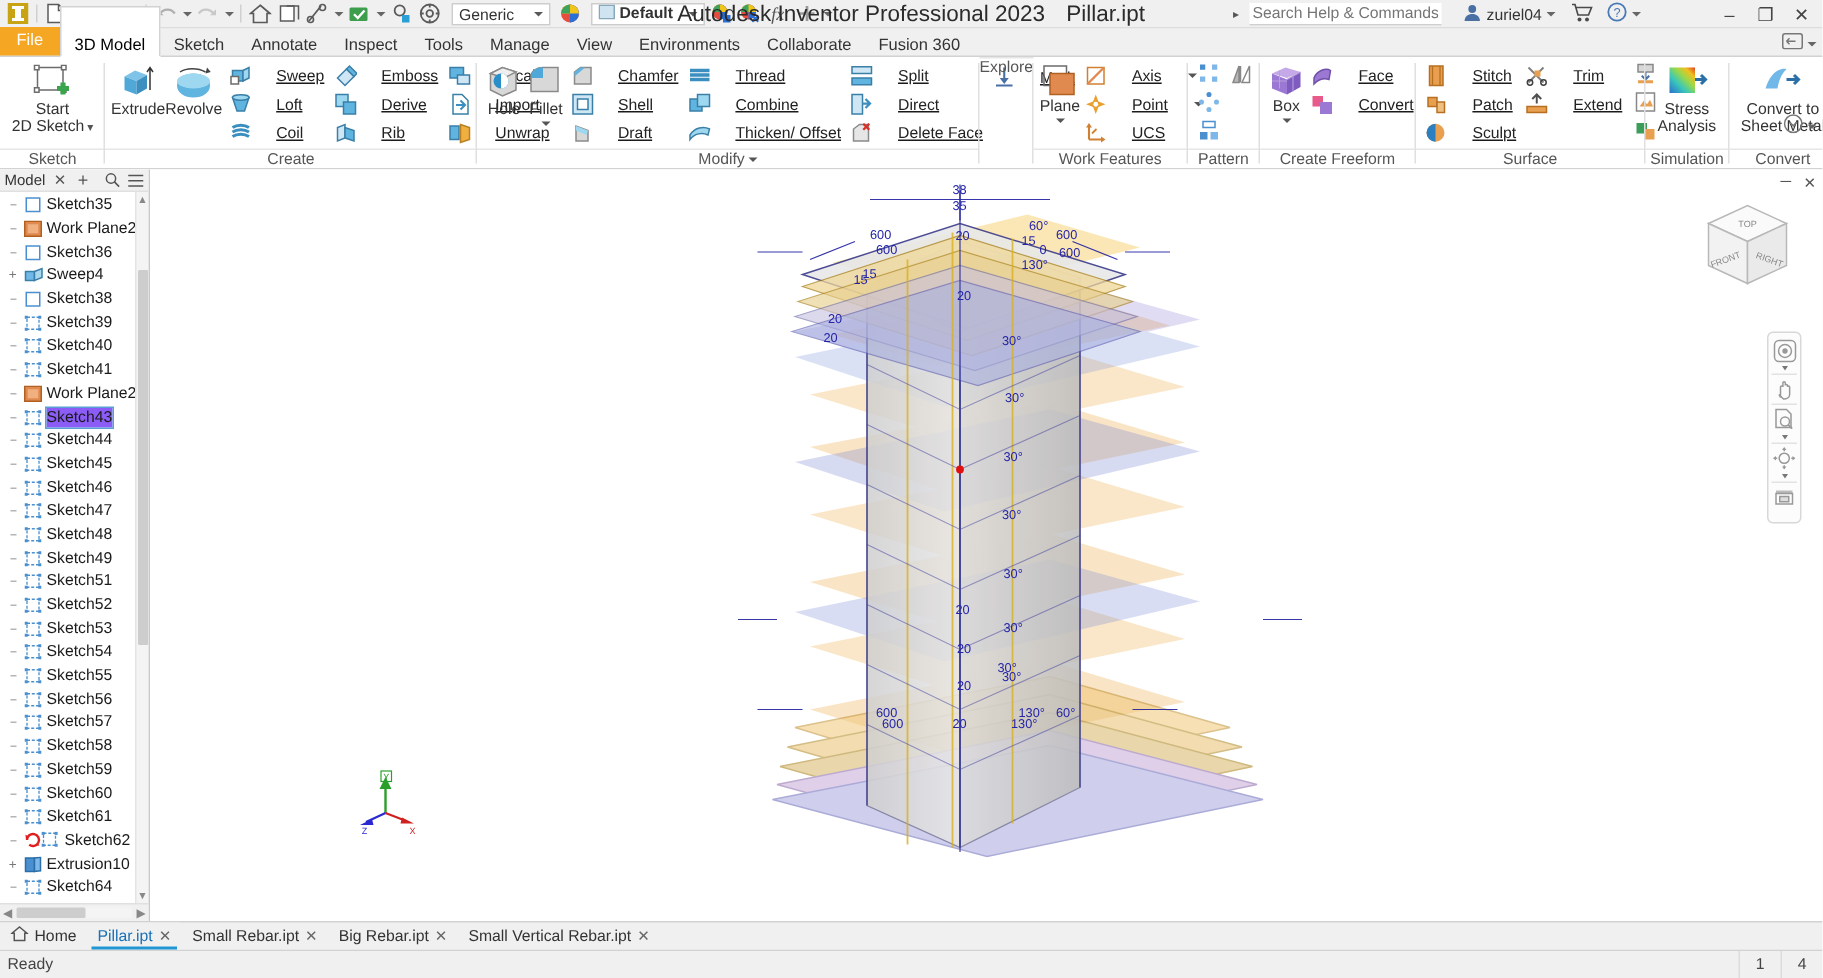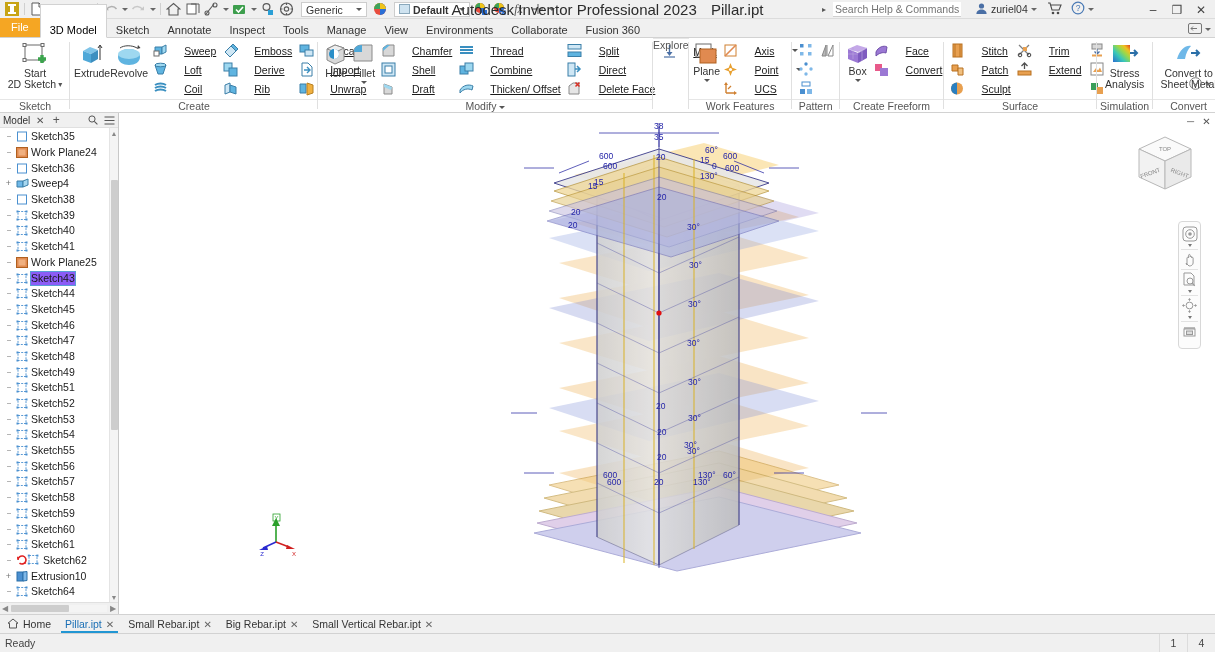--- a/index.html
+++ b/index.html
@@ -107,21 +107,21 @@
   .dotcaret::after{content:"";border-left:3px solid transparent;border-right:3px solid transparent;border-top:3.5px solid #555;}
   .ptitle .dotcaret2{display:inline-block;width:0;height:0;border-left:3px solid transparent;border-right:3px solid transparent;border-top:3.5px solid #555;margin-left:3px;vertical-align:middle;}
 
   .iconcol { display:flex; flex-direction:column; }
   .icononly { width:22px;height:19px;display:flex;align-items:center;justify-content:center; }
 
   
   .main { flex:1; display:flex; position:relative; min-height:0; background:#fff; }
 
   
-  .browser { width:119px; background:#fff; border-right:1px solid #c8c8c8; display:flex; flex-direction:column; flex:none; position:relative; }
+  .browser { width:100px; background:#fff; border-right:1px solid #c8c8c8; display:flex; flex-direction:column; flex:none; position:relative; }
   .browser-header {
     height:15px; display:flex; align-items:center; background:#f0f0f0; border-bottom:1px solid #e0e0e0;
     padding:0 3px; gap:4px; flex:none;
   }
   .browser-header .btitle { font-size:10px; color:#333; }
   .bh-icon { width:12px;height:13px;display:flex;align-items:center;justify-content:center;color:#555;font-size:10px; }
   .bh-spacer{flex:1;}
   .tree { flex:1; overflow:hidden; position:relative; padding-top:1px; }
   .node {
     height:15.7px; display:flex; align-items:center; gap:2px; padding-left:4px; white-space:nowrap; cursor:default;

